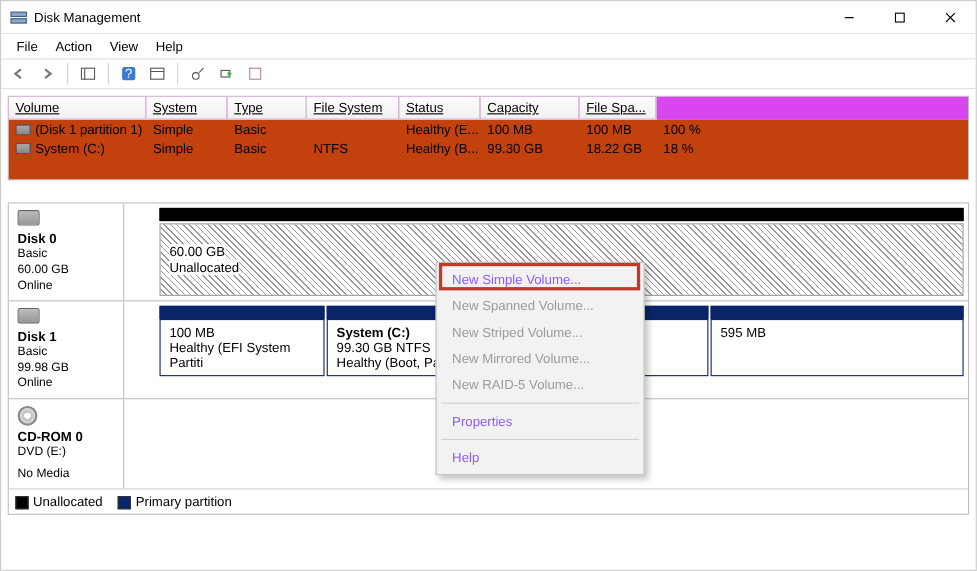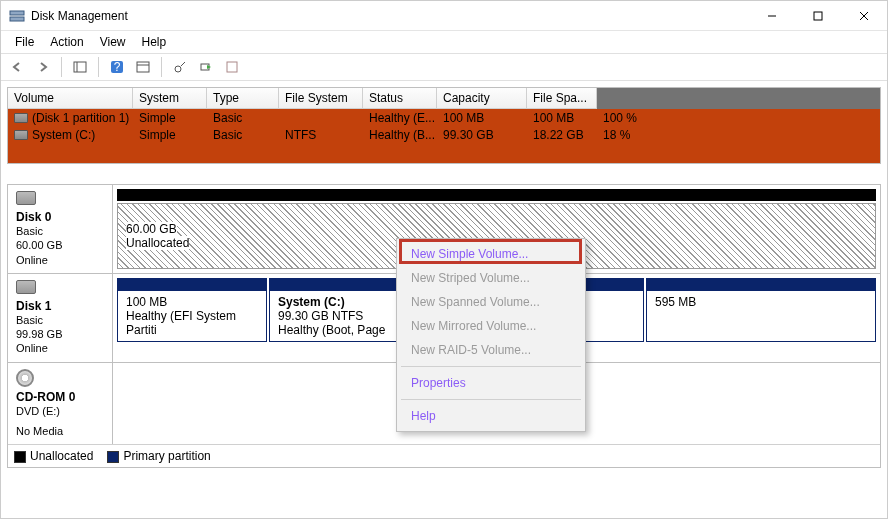--- a/index.html
+++ b/index.html
@@ -13,31 +13,31 @@
   .menubar { height: 22px; display: flex; align-items: center; padding-left: 6px; }
   .menubar .menu-item { padding: 3px 8px; cursor: default; }
 
   .toolbar { height: 28px; border-top: 1px solid #e0e0e0; border-bottom: 1px solid #e0e0e0; display: flex; align-items: center; padding-left: 4px; gap: 2px; }
   .tool-btn { width: 24px; height: 24px; display:flex; align-items:center; justify-content:center; }
   .tool-sep { width:1px; height:20px; background:#d0d0d0; margin:0 4px; }
 
   .content { padding:6px 6px 0 6px; }
 
   .vol-table { border:1px solid #bfbfbf; width:100%; }
-  .vol-header { display:flex; background:#737373; }
+  .vol-header { display:flex; background:#d946ef;text-decoration:underline; }
   .vol-header .col { border-right:1px solid #d0d0d0; border-bottom:1px solid #d0d0d0; padding:3px 6px; background: linear-gradient(#fdfdfd,#f0f0f0); position:relative; cursor:default; white-space:nowrap; overflow:hidden; }
   .vol-body { background:#c2410c; height:54px; overflow:hidden; }
   .vol-row { display:flex; height:17px; align-items:center; }
   .vol-row .col { padding:1px 6px; white-space:nowrap; overflow:hidden; }
   .diskglyph { width:14px; height:10px; display:inline-block; border:1px solid #555; margin-right:4px; background:linear-gradient(#aaa,#888); vertical-align:middle; border-radius:1px; }
 
   .col.c0{width:125px}.col.c1{width:74px}.col.c2{width:72px}.col.c3{width:84px}.col.c4{width:74px}.col.c5{width:90px}.col.c6{width:70px}.col.c7{flex:1}
 
   .disk-area { margin-top:20px; border:1px solid #bfbfbf; background:#fff; }
-  .disk-row { display:flex; border-bottom:1px solid #bfbfbf; }
+  .disk-row { display:flex; border-bottom:1px solid #bfbfbf;gap:28px; }
   .disk-info { width:105px; border-right:1px solid #bfbfbf; padding:6px 8px; font-size:12px; }
   .disk-info b { font-size:12px; }
   .disk-info .sub { font-size:11px; line-height:1.3; }
   .disk-info .hdd { width:20px; height:14px; border:1px solid #666; border-radius:2px; display:inline-block; margin-bottom:2px; background:linear-gradient(#bbb,#999); }
   .disk-info .cd { width:18px; height:18px; border:2px solid #888; border-radius:50%; display:inline-block; background:radial-gradient(#fff 30%,#bbb 31%,#ddd 70%); }
   .disk-parts { flex:1; padding:4px; display:flex; flex-direction:column; gap:2px; }
   
   .hdr-bar { height:12px; background:#000; border:1px solid #000; }
   .hdr-bar.blue { background:#0a246a; border-color:#0a246a; }
   .hatch { background: repeating-linear-gradient(45deg,#fff 0,#fff 3px,#999 3px,#999 4px); border:1px solid #999; flex:1; display:flex; flex-direction:column; justify-content:center; padding:4px 8px; min-height:46px; }
@@ -250,22 +250,22 @@
 
     <div class="legend">
       <span><span class="legend-sw black"></span><span>Unallocated</span></span>
       <span><span class="legend-sw blue"></span><span>Primary partition</span></span>
     </div>
   </div>
 </div>
 
 <div class="context-menu">
   <div class="ctx-item enabled">New Simple Volume...</div>
+  <div class="ctx-item disabled">New Spanned Volume...</div>
   <div class="ctx-item disabled">New Striped Volume...</div>
-  <div class="ctx-item disabled">New Spanned Volume...</div>
   <div class="ctx-item disabled">New Mirrored Volume...</div>
   <div class="ctx-item disabled">New RAID-5 Volume...</div>
   <div class="ctx-sep"></div>
   <div class="ctx-item enabled">Properties</div>
   <div class="ctx-sep"></div>
   <div class="ctx-item enabled">Help</div>
 </div>
 <div class="highlight-box"></div>
 
 </body></html>

